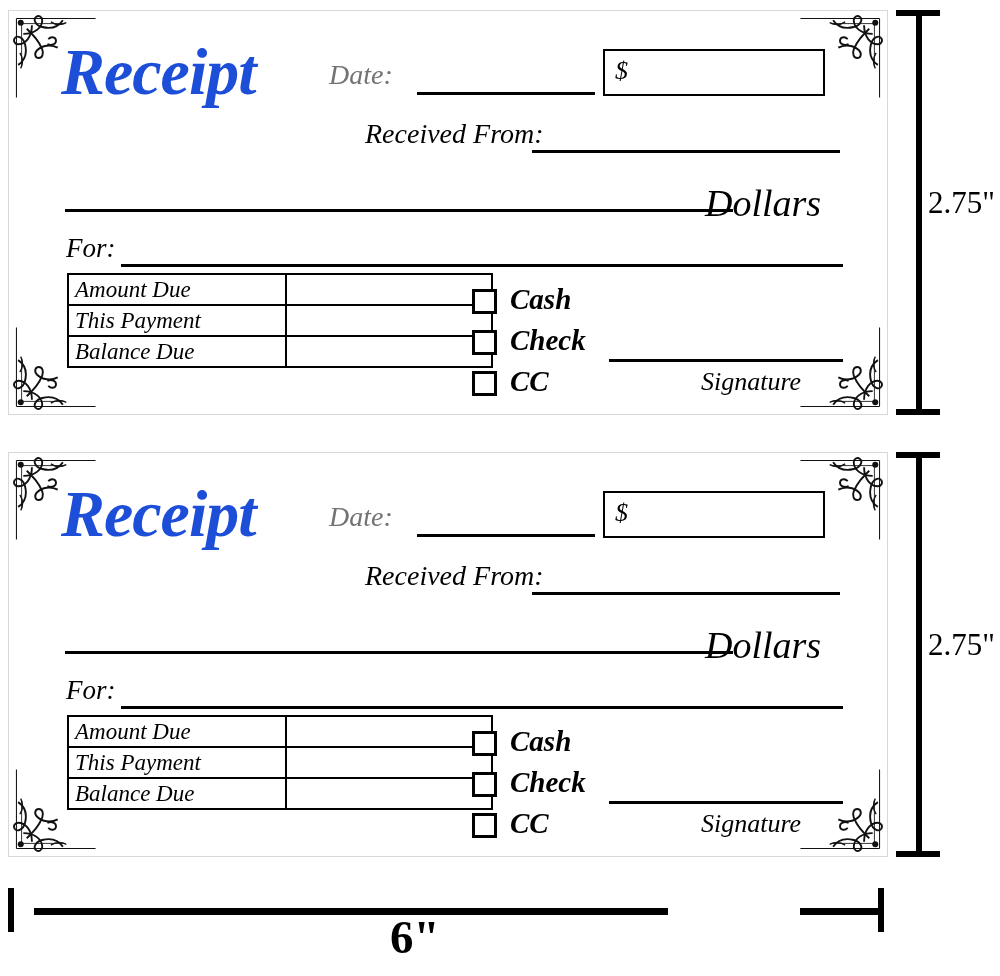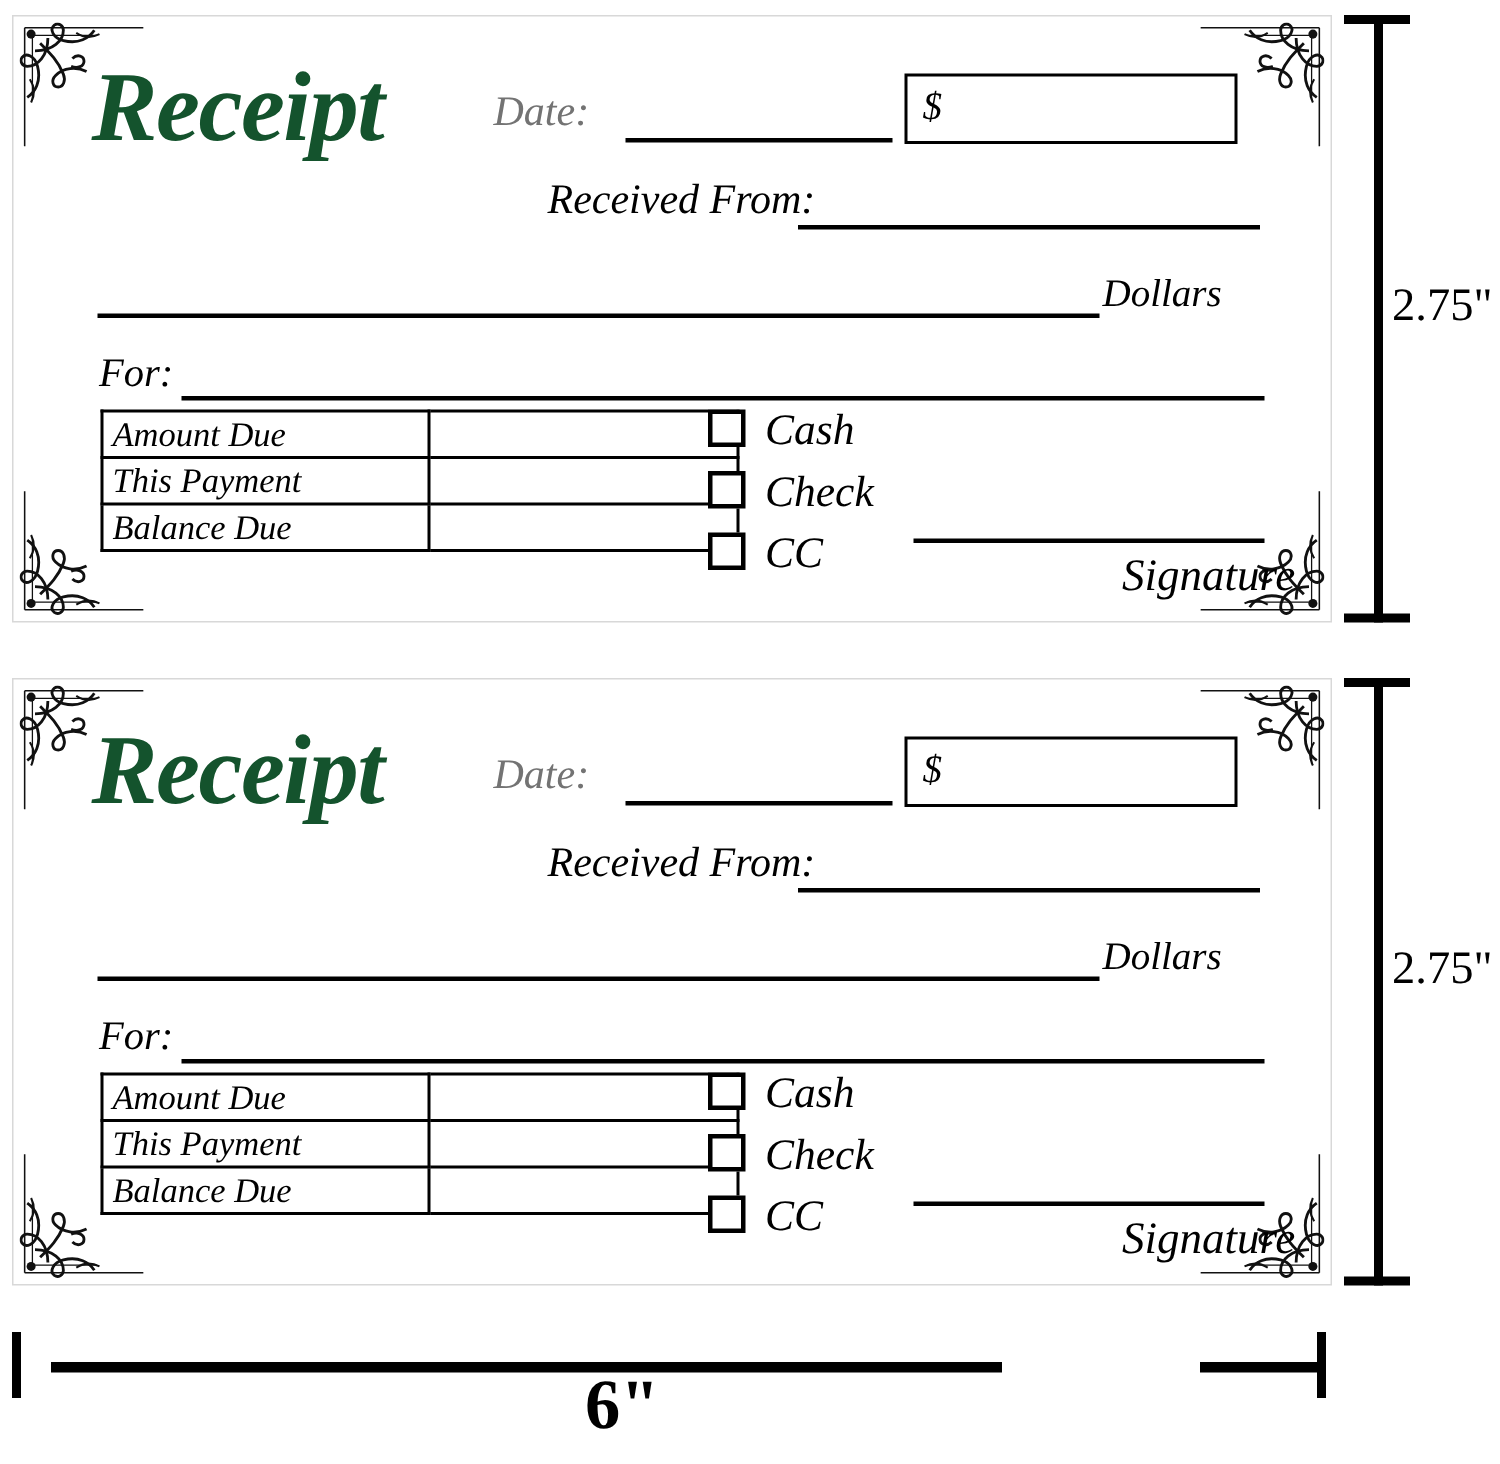--- a/index.html
+++ b/index.html
@@ -46,21 +46,21 @@
   
   .title {
     position: absolute;
     left: 52px;
     top: 28px;
     font-size: 66px;
     font-style: italic;
     font-weight: 700;
     letter-spacing: -1px;
     line-height: 1;
-    color: #14532d;
+    color: #1d4ed8;
     font-family: "Liberation Serif", serif;
   }
   .date-label {
     position: absolute;
     left: 320px;
     top: 48px;
     font-size: 28px;
     font-style: italic;
     color: #737373;
   }
@@ -105,23 +105,23 @@
   
   .dollars-rule {
     position: absolute;
     left: 56px;
     top: 198px;
     width: 668px;
     border-bottom: 3px solid #000;
   }
   .dollars-label {
     position: absolute;
-    left: 726px;
+    left: 696px;
     top: 170px;
-    font-size: 26px;
+    font-size: 38px;
     font-style: italic;
   }
 
   
   .for-label {
     position: absolute;
     left: 57px;
     top: 222px;
     font-size: 27px;
     font-style: italic;
@@ -155,22 +155,23 @@
   .amt-table td.value { width: 206px; }
 
   
   .pay-opts {
     position: absolute;
     left: 463px;
     top: 262px;
   }
   .pay-row {
     display: flex;
-    align-items: flex-start;
+    align-items: flex-end;
     height: 41px;
+    font-weight: bold;
   }
   .cbox {
     width: 25px;
     height: 25px;
     border: 3px solid #000;
     margin-right: 13px;
     background: #fff;
   }
   .pay-label {
     font-size: 29px;
@@ -181,23 +182,23 @@
   
   .sig-rule {
     position: absolute;
     left: 600px;
     top: 348px;
     width: 234px;
     border-bottom: 3px solid #000;
   }
   .sig-label {
     position: absolute;
-    left: 739px;
+    left: 692px;
     top: 356px;
-    font-size: 30px;
+    font-size: 26px;
     font-style: italic;
   }
 
   
   .dim-v {
     position: absolute;
     width: 0;
     border-left: 6px solid #000;
   }
   .dim-cap {

